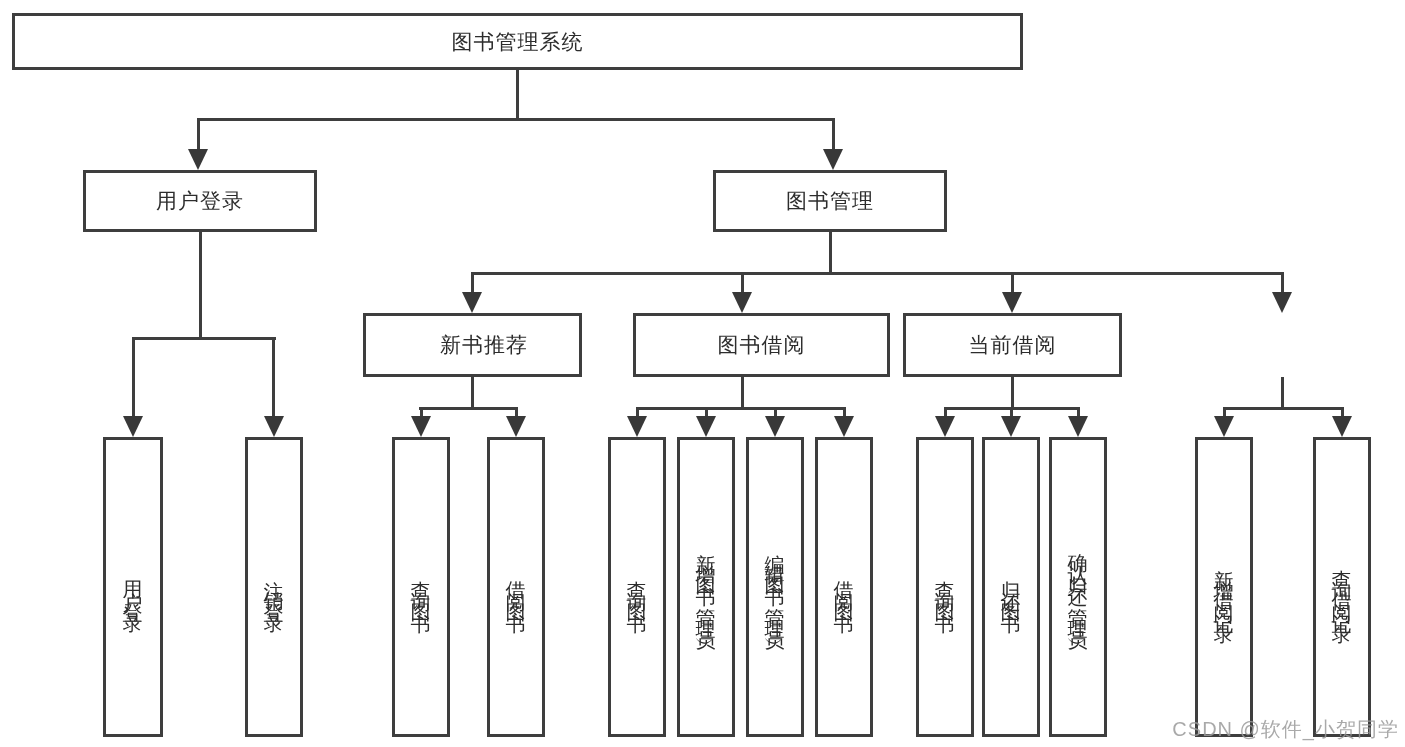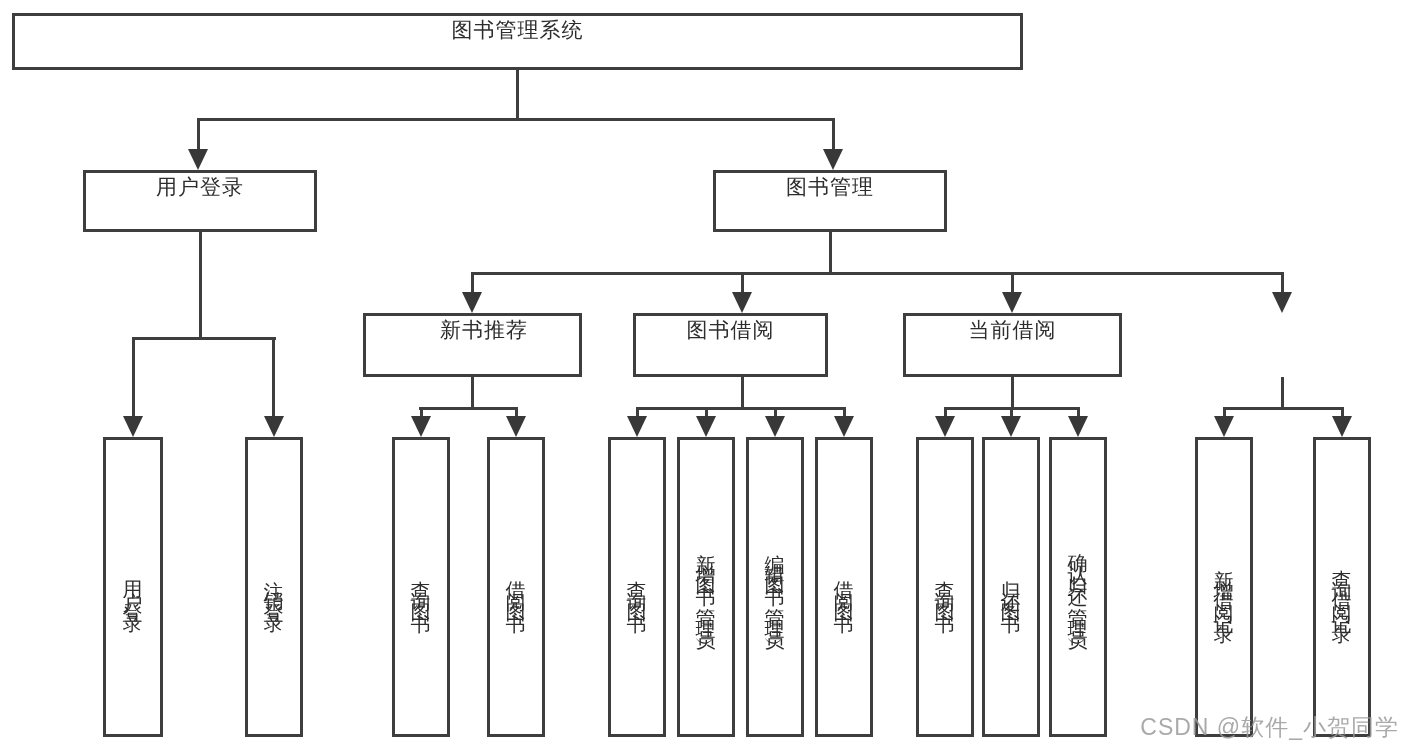--- a/index.html
+++ b/index.html
@@ -12,20 +12,21 @@
     height: 747px;
     background: #ffffff;
   }
 
   
   .node {
     position: absolute;
     border: 3px solid #3e3e3e;
     background: #ffffff;
     display: flex;
+    align-items: center;
     justify-content: center;
     color: #2d2d2d;
     font-size: 21px;
     letter-spacing: 1px;
   }
   .leaf {
     position: absolute;
     border: 3px solid #3e3e3e;
     background: #ffffff;
     display: flex;
@@ -56,21 +57,21 @@
     border-left: 10px solid transparent;
     border-right: 10px solid transparent;
     border-top: 21px solid #383838;
   }
 
   
   .watermark {
     position: absolute;
     right: 6px;
     bottom: 4px;
-    font-size: 23px;
+    font-size: 20px;
     color: #9b9b9b;
     opacity: 0.85;
     letter-spacing: 1px;
     z-index: 10;
   }
 </style>
 </head>
 <body>
 
 <div class="canvas">
@@ -107,21 +108,21 @@
   <div class="vline" style="left:741px; top:272px; height:23px;"></div>
   <div class="arrowhead" style="left:732px; top:292px;"></div>
   <div class="vline" style="left:1011px; top:272px; height:23px;"></div>
   <div class="arrowhead" style="left:1002px; top:292px;"></div>
   <div class="vline" style="left:1281px; top:272px; height:23px;"></div>
   <div class="arrowhead" style="left:1272px; top:292px;"></div>
 
   <div class="node" style="left:363px; top:313px; width:219px; height:64px;padding-left:23px;">
     <span>新书推荐</span>
   </div>
-  <div class="node" style="left:633px; top:313px; width:195px; height:64px;">
+  <div class="node" style="left:633px; top:313px; width:257px; height:64px;">
     <span>图书借阅</span>
   </div>
   <div class="node" style="left:903px; top:313px; width:219px; height:64px;">
     <span>当前借阅</span>
   </div>
 
   <div class="vline" style="left:471px; top:377px; height:30px;"></div>
   <div class="hline" style="left:419px; top:407px; width:98px;"></div>
   <div class="vline" style="left:420px; top:407px; height:12px;"></div>
   <div class="arrowhead" style="left:411px; top:416px;"></div>

